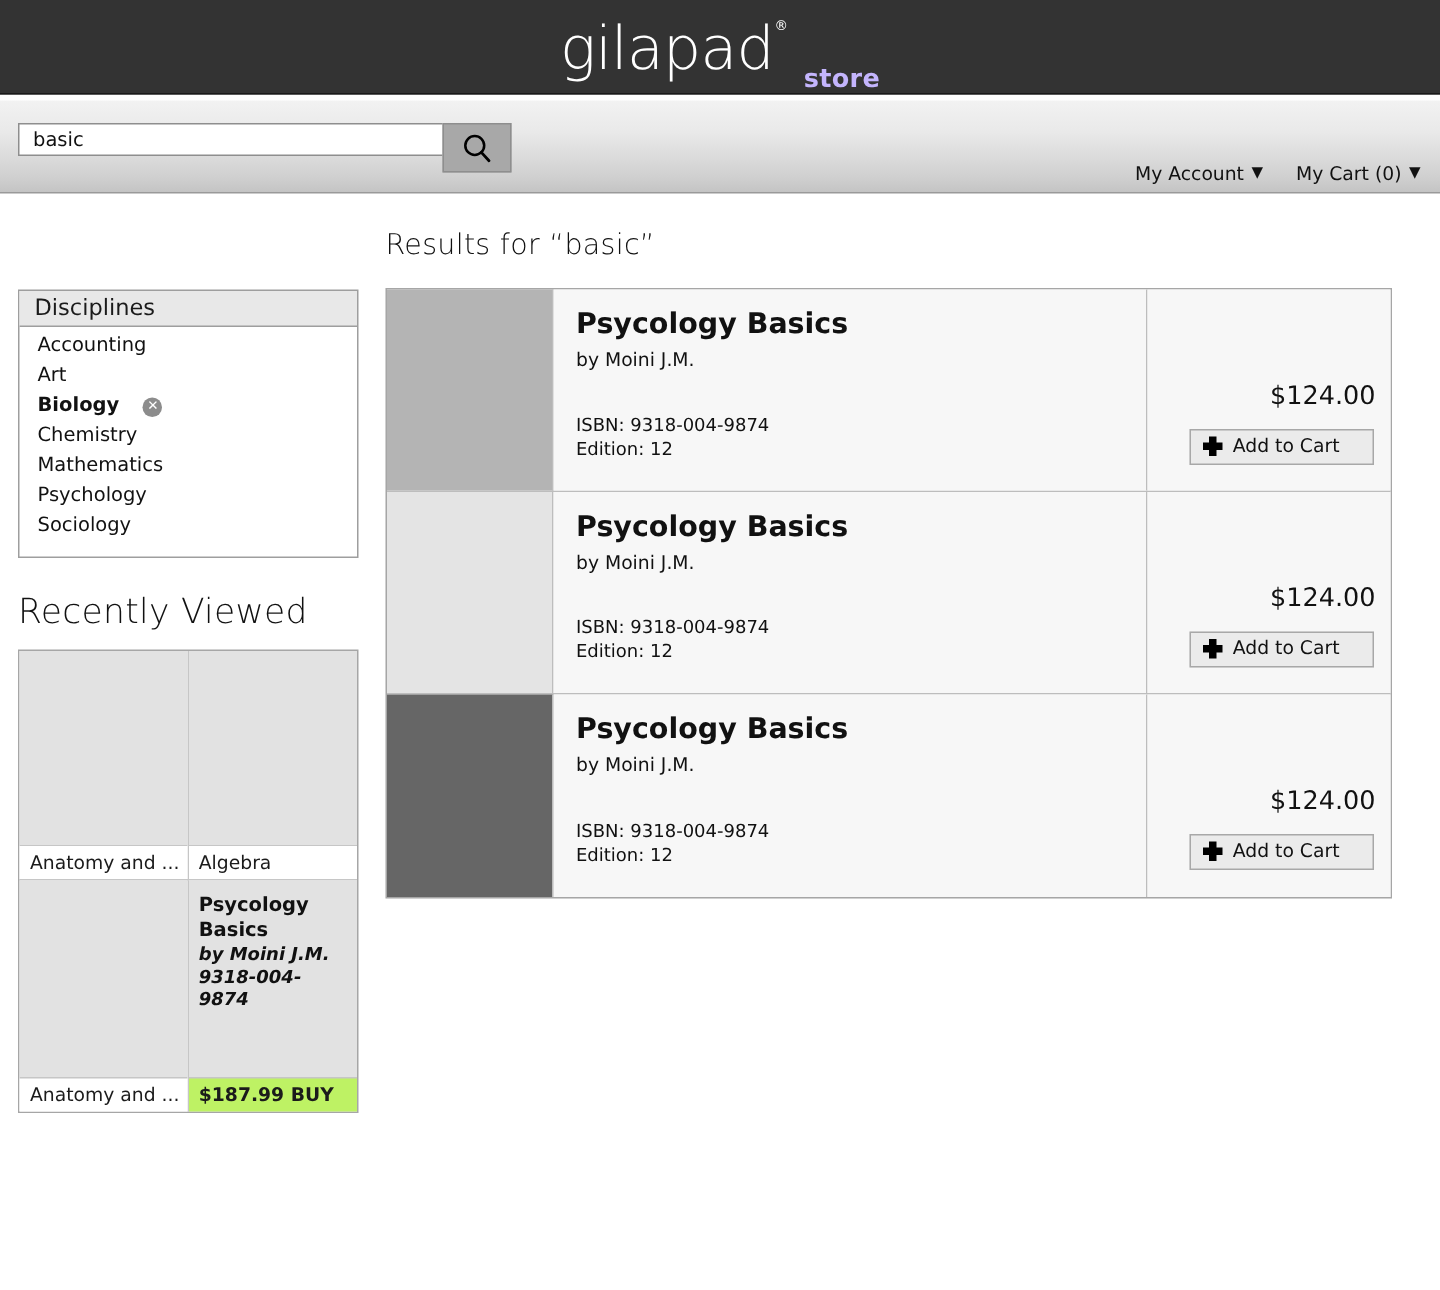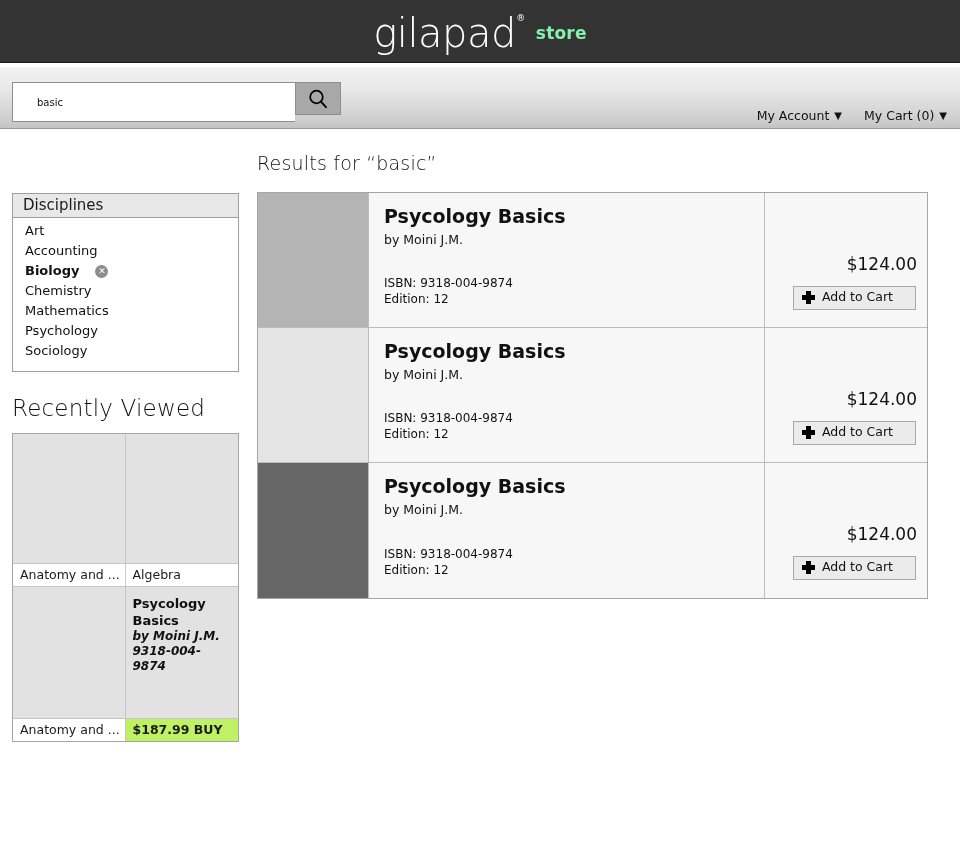--- a/index.html
+++ b/index.html
@@ -37,50 +37,50 @@
     padding-right: 2px;
   }
   .logo-reg {
     position: absolute;
     top: 1px; right: -7px;
     font-size: 9px;
     font-weight: 400;
     color: #ffffff;
   }
   .logo-store {
-    color: #86efac;
+    color: #c4b5fd;
     font-size: 17px;
     font-weight: bold;
     letter-spacing: 0.2px;
     position: relative;
-    top: 0;
+    top: 20px;
     margin-left: 8px;
   }
 
   
   .searchband {
     position: absolute; left: 0; top: 67px;
     width: 960px; height: 62px;
     background: linear-gradient(to bottom, #f2f2f2 0%, #e9e9e9 35%, #cfcfcf 85%, #c4c4c4 100%);
     border-bottom: 1px solid #9a9a9a;
   }
   .search-form {
     position: absolute; left: 12px; top: 15px;
     display: flex; align-items: stretch;
     height: 33px;
   }
   .search-input {
-    width: 283px; height: 40px;
+    width: 283px; height: 22px;
     border: 1px solid #8e8e8e;
     border-right: none;
     background: #ffffff;
     font-family: "DejaVu Sans", "Liberation Sans", sans-serif;
-    font-size: 10px;
-    color: #111111;
-    padding: 0 24px;
+    font-size: 13px;
+    color: #111111;
+    padding: 0 9px;
     outline: none;
   }
   .search-btn {
     width: 46px; height: 33px;
     background: #a8a8a8;
     border: 1px solid #8e8e8e;
     display: flex; align-items: center; justify-content: center;
     cursor: pointer;
     padding: 0;
   }
@@ -313,24 +313,24 @@
     <span class="caret">▼</span>
   </span>
 </div>
 
 <div class="sidebar">
 
   <div class="facet-box">
     <div class="facet-head">Disciplines</div>
     <ul class="facet-list" id="facet-list">
         <li class="facet-item">
+          <span>Accounting</span>
+        </li>
+        <li class="facet-item">
           <span>Art</span>
-        </li>
-        <li class="facet-item">
-          <span>Accounting</span>
         </li>
         <li class="facet-item selected">
           <span>Biology</span>
           <span class="facet-remove">✕</span>
         </li>
         <li class="facet-item">
           <span>Chemistry</span>
         </li>
         <li class="facet-item">
           <span>Mathematics</span>

